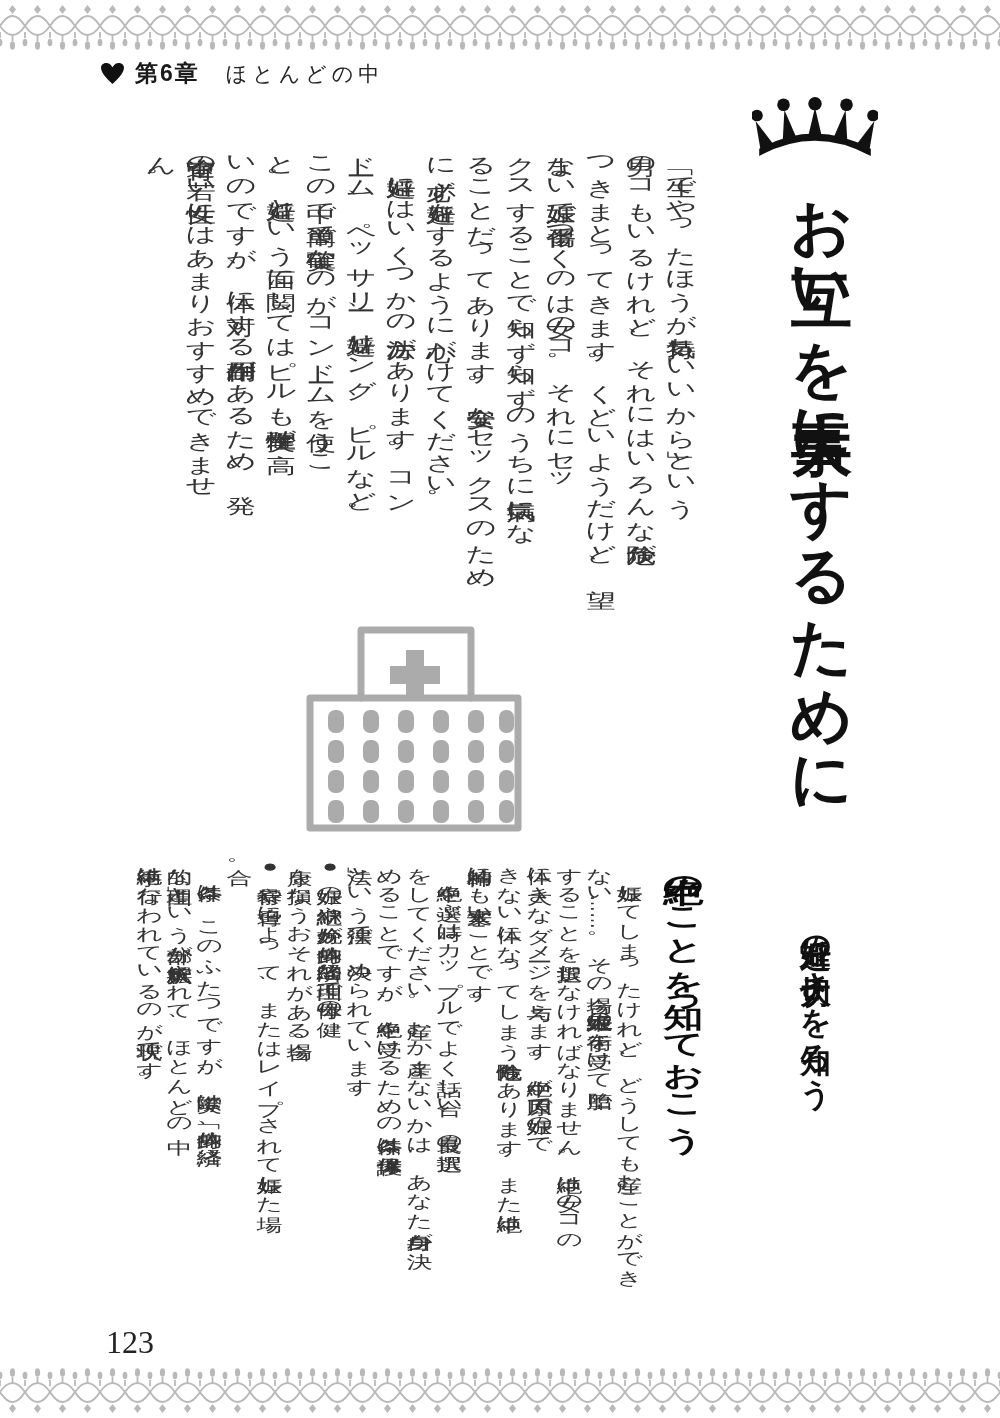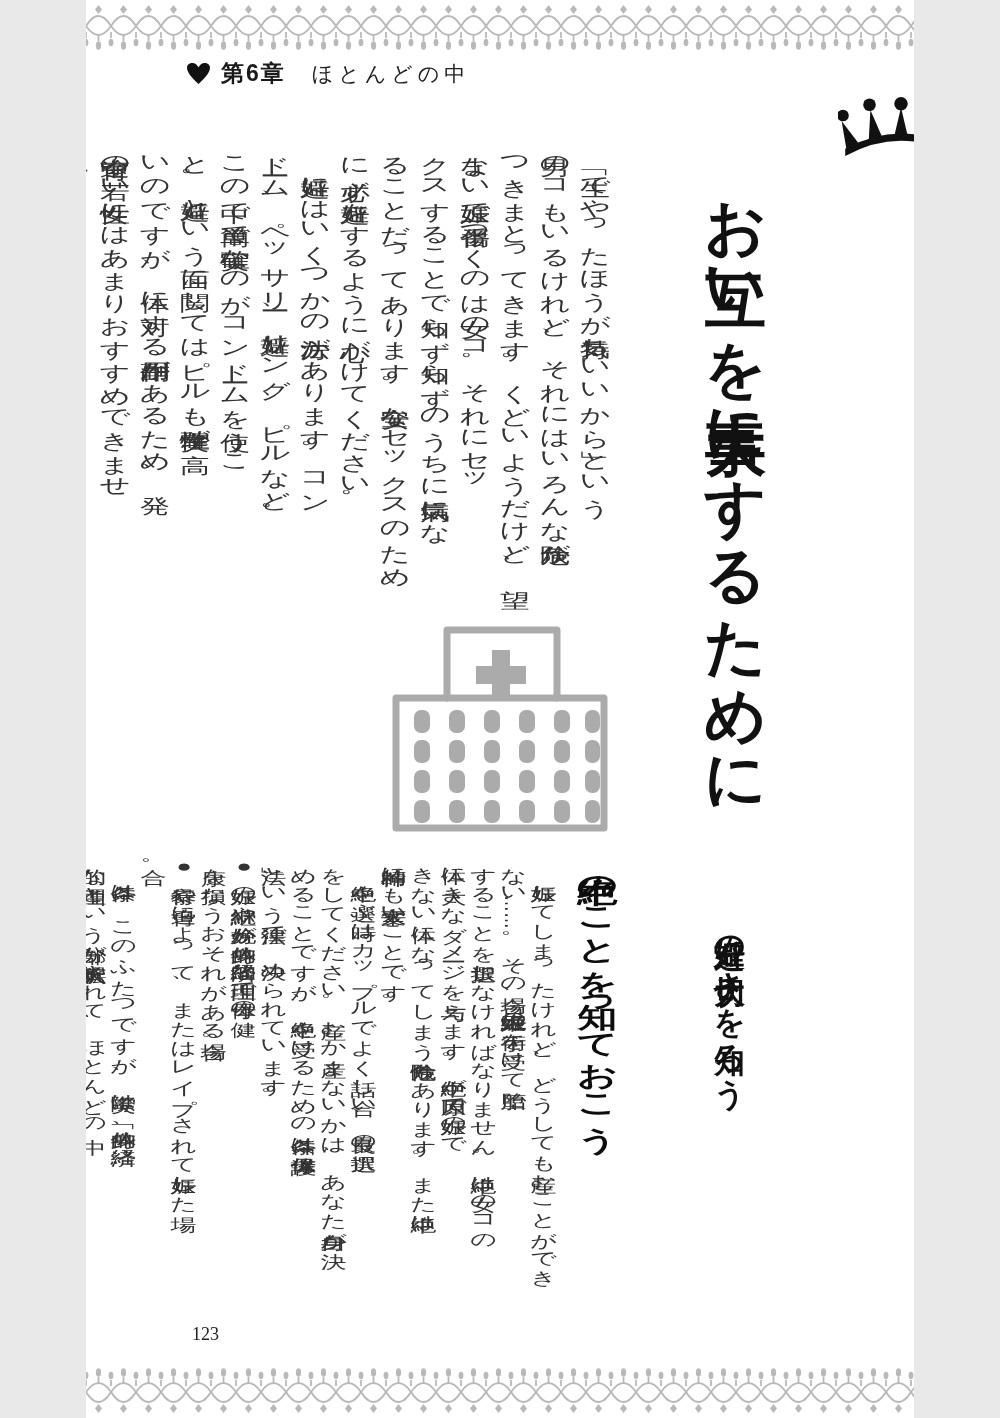--- a/index.html
+++ b/index.html
@@ -1,17 +1,17 @@
 <!DOCTYPE html>
 <html><head>
 <meta charset="utf-8">
 <style>
   html,body{margin:0;padding:0;background:#e9e9e9;}
   .page{
-    position:relative; width:828px; height:1418px; margin:0 auto;
+    position:relative; width:1000px; height:1418px; margin:0 auto;
     background:#ffffff; overflow:hidden;
     font-family:"Liberation Sans","DejaVu Sans",sans-serif; color:#333;
   }
   
   .lace{position:absolute; left:0; width:1000px; height:50px;}
   .lace.top{top:4px;}
   .lace.bottom{bottom:4px; transform:scaleY(-1);}
   
   .chapter-header{position:absolute; left:100px; top:58px; display:flex; align-items:center;}
   .chapter-label{font-weight:bold; font-size:23px; color:#1a1a1a; letter-spacing:2px; margin-left:10px;}
@@ -41,21 +41,21 @@
     position:absolute; top:858px; right:294px; margin:0;
     writing-mode:vertical-rl; font-size:40px; font-weight:bold; color:#0d0d0d;
     line-height:44px; transform:scaleY(0.68); transform-origin:top right;
     font-family:"Liberation Sans","DejaVu Sans",sans-serif;
   }
   
   .hospital{position:absolute; left:303px; top:620px; width:222px; height:215px;}
   
   .page-number{
     position:absolute; left:106px; top:1324px;
-    font-family:"Liberation Serif","DejaVu Serif",serif; font-size:18px; color:#222;
+    font-family:"Liberation Serif","DejaVu Serif",serif; font-size:32px; color:#222;
   }
 </style>
 </head>
 <body>
 
 <div class="page">
 
   <svg class="lace top" viewBox="0 0 1000 50" preserveAspectRatio="none">
     <defs>
       <pattern id="laceTop" width="50" height="50" patternUnits="userSpaceOnUse">

